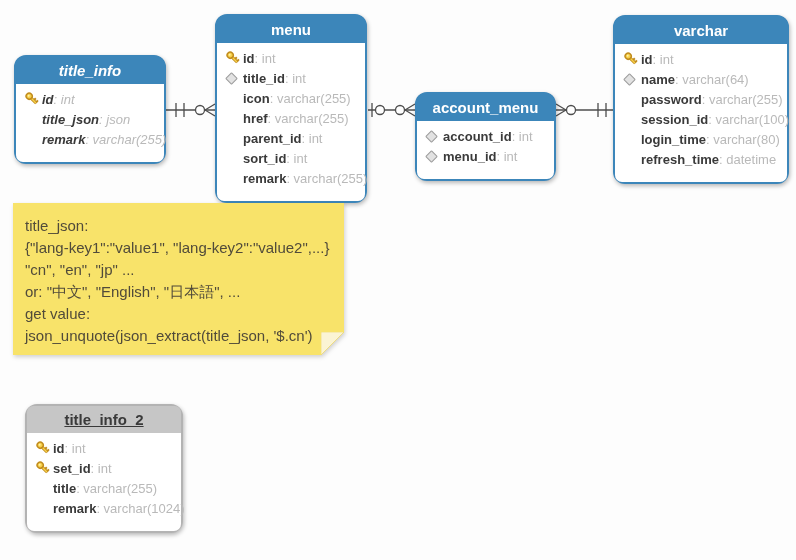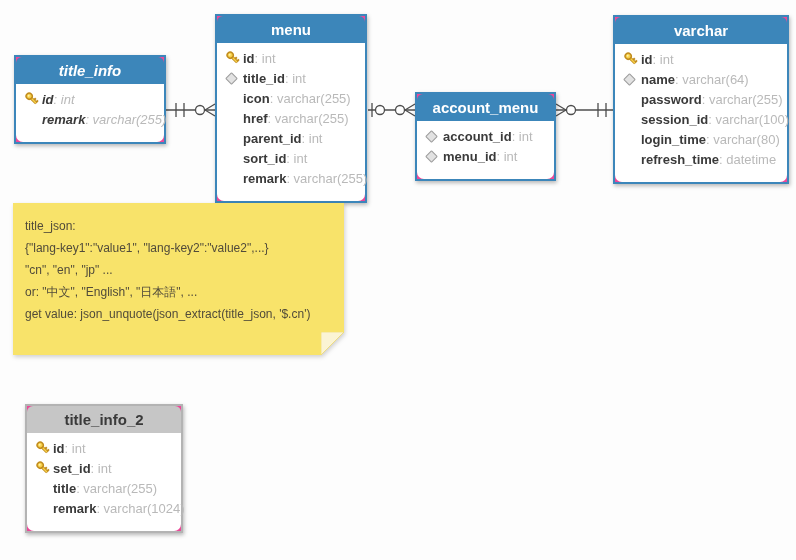--- a/index.html
+++ b/index.html
@@ -4,44 +4,44 @@
 <style>
   html,body{margin:0;padding:0;}
   body{font-family:"Liberation Sans",sans-serif;}
   #canvas{position:relative;width:796px;height:560px;background:#fdfdfd;overflow:hidden;}
 
   
   #rel-layer{position:absolute;left:0;top:0;z-index:1;}
   #rel-layer g{pointer-events:stroke;}
 
   
-  .table{position:absolute;z-index:2;background:#ec4899;border-radius:0;
+  .table{position:absolute;z-index:2;background:#ec4899;border-radius:12px;
          box-shadow:1px 2px 4px rgba(0,0,0,.28);}
   .table.blue{border:2px solid #3c86ba;}
   .table.gray{border:2px solid #b3b3b3;}
   .thead{height:27px;line-height:27px;text-align:center;font-weight:bold;
          font-size:15px;border-radius:6px 6px 0 0;cursor:default;}
   .blue .thead{background:#3c86ba;color:#ffffff;}
-  .gray .thead{background:#c6c6c6;color:#3a3a3a;}
+  .gray .thead{background:#c6c6c6;color:#3a3a3a;text-decoration:underline;}
   .tbody{padding:5px 6px 13px 8px;background:#fff;border-radius:0 0 7px 7px;}
   .frow{height:20px;display:flex;align-items:center;font-size:13px;white-space:nowrap;}
   .ficon{width:18px;flex:0 0 18px;display:flex;align-items:center;justify-content:flex-start;}
   .fname{font-weight:bold;color:#3a3a3a;}
   .ftype{color:#b9b9b9;}
   .ftype::before{content:": ";}
   .diamond{width:7px;height:7px;margin-left:2px;background:#e2e2e2;border:1px solid #9c9c9c;
            border-radius:1px;transform:rotate(45deg);display:inline-block;}
   .keysvg{width:16px;height:16px;display:block;}
 
   
   .note-wrap{position:absolute;left:13px;top:203px;width:331px;height:152px;z-index:2;
              filter:drop-shadow(1px 2px 2px rgba(0,0,0,.18));}
   .note-body{position:absolute;inset:0;background:#f8e36a;
              clip-path:polygon(0 0,100% 0,100% calc(100% - 23px),calc(100% - 23px) 100%,0 100%);
-             box-sizing:border-box;padding:12px 10px 0 12px;color:#514b3a;font-size:12px;}
+             box-sizing:border-box;padding:12px 10px 0 12px;color:#514b3a;font-size:15px;}
   .note-line{line-height:22px;}
   .note-fold{position:absolute;right:0;bottom:0;width:23px;height:23px;}
 </style>
 </head>
 <body>
 
 <div id="canvas">
 
   <svg width="0" height="0" style="position:absolute" aria-hidden="true">
     <symbol id="keysym" viewBox="0 0 16 16">
@@ -90,20 +90,25 @@
         <span class="ficon">
             <svg class="keysvg">
               <use href="#keysym"></use>
             </svg>
           </span>
         <span class="fname">id</span>
           <span class="ftype">int</span>
       </div>
       <div class="frow">
         <span class="ficon"></span>
+        <span class="fname">title_json</span>
+          <span class="ftype">json</span>
+      </div>
+      <div class="frow">
+        <span class="ficon"></span>
         <span class="fname">remark</span>
           <span class="ftype">varchar(255)</span>
       </div>
     </div>
   </div>
 
   <div class="table blue" style="left:215px;top:14px;width:148px;">
     <div class="thead">menu</div>
     <div class="tbody">
       <div class="frow">

